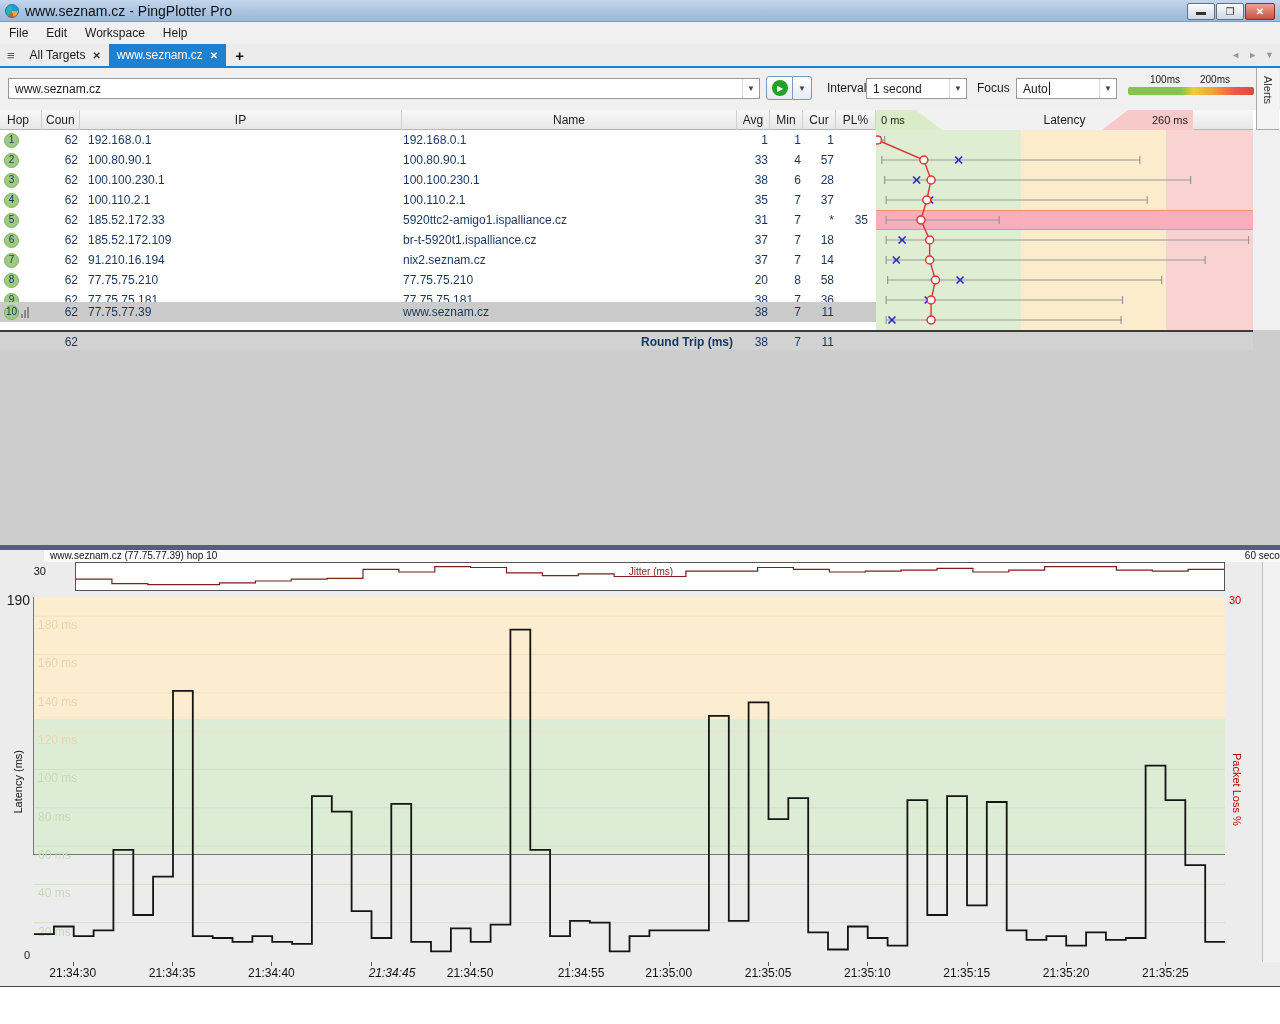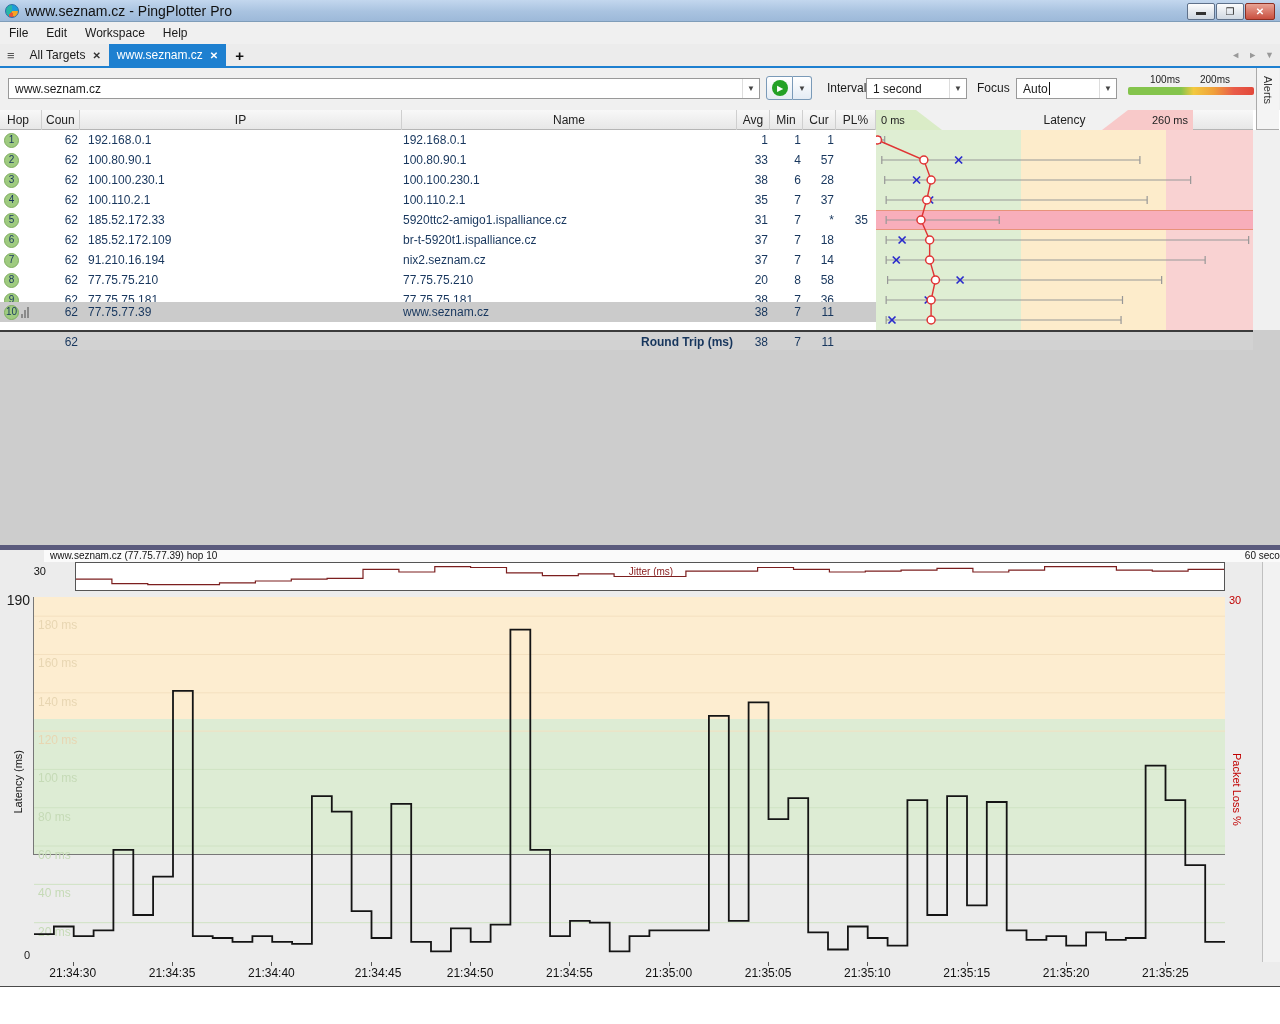--- a/index.html
+++ b/index.html
@@ -496,25 +496,25 @@
         </svg>
     </div>
     <div class="x-axis" id="x-axis">
         <div class="tick" style="left: 72.7333px;"></div>
         <div class="tlabel" style="left: 72.7333px;">21:34:30</div>
         <div class="tick" style="left: 172.067px;"></div>
         <div class="tlabel" style="left: 172.067px;">21:34:35</div>
         <div class="tick" style="left: 271.4px;"></div>
         <div class="tlabel" style="left: 271.4px;">21:34:40</div>
         <div class="tick" style="left: 370.733px;"></div>
-        <div class="tlabel" style="left: 378px;">21:34:45</div>
+        <div class="tlabel" style="left: 392px; font-style: italic;">21:34:45</div>
         <div class="tick" style="left: 470.067px;"></div>
         <div class="tlabel" style="left: 470.067px;">21:34:50</div>
         <div class="tick" style="left: 569.4px;"></div>
-        <div class="tlabel" style="left: 569.4px;">21:34:55</div>
+        <div class="tlabel" style="left: 569.4px; text-align: right;">21:34:55</div>
         <div class="tick" style="left: 668.733px;"></div>
         <div class="tlabel" style="left: 668.733px;">21:35:00</div>
         <div class="tick" style="left: 768.067px;"></div>
         <div class="tlabel" style="left: 768.067px;">21:35:05</div>
         <div class="tick" style="left: 867.4px;"></div>
         <div class="tlabel" style="left: 867.4px;">21:35:10</div>
         <div class="tick" style="left: 966.733px;"></div>
         <div class="tlabel" style="left: 966.733px;">21:35:15</div>
         <div class="tick" style="left: 1066.07px;"></div>
         <div class="tlabel" style="left: 1066.07px;">21:35:20</div>

